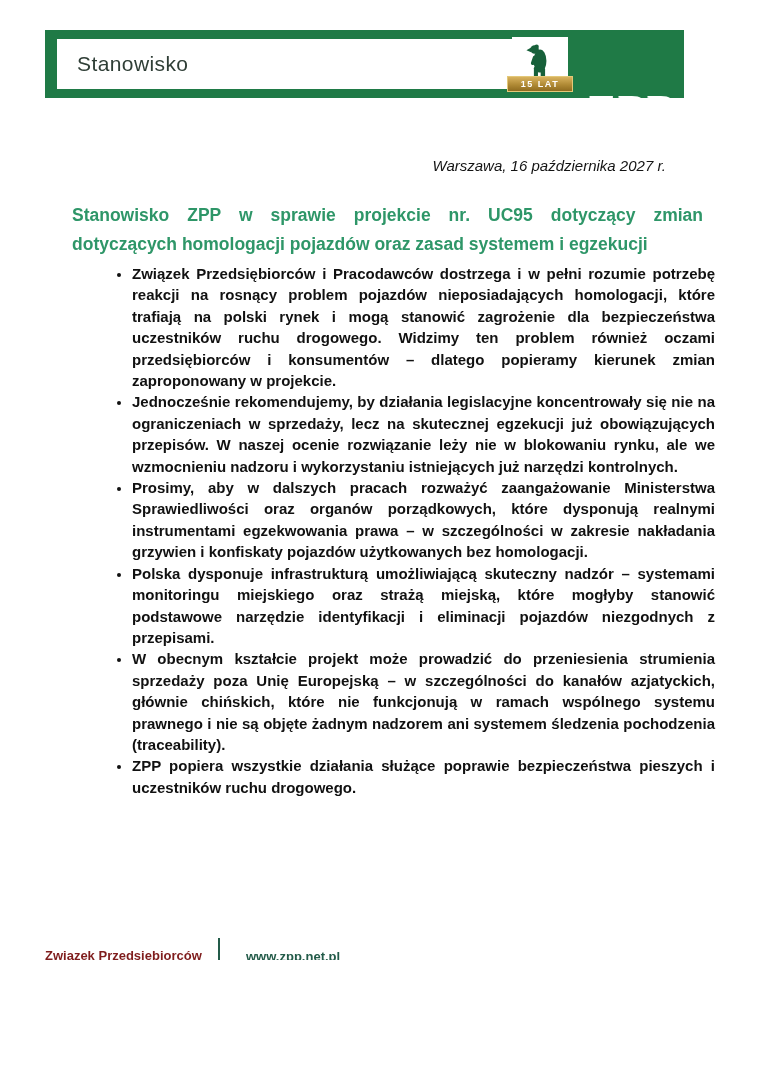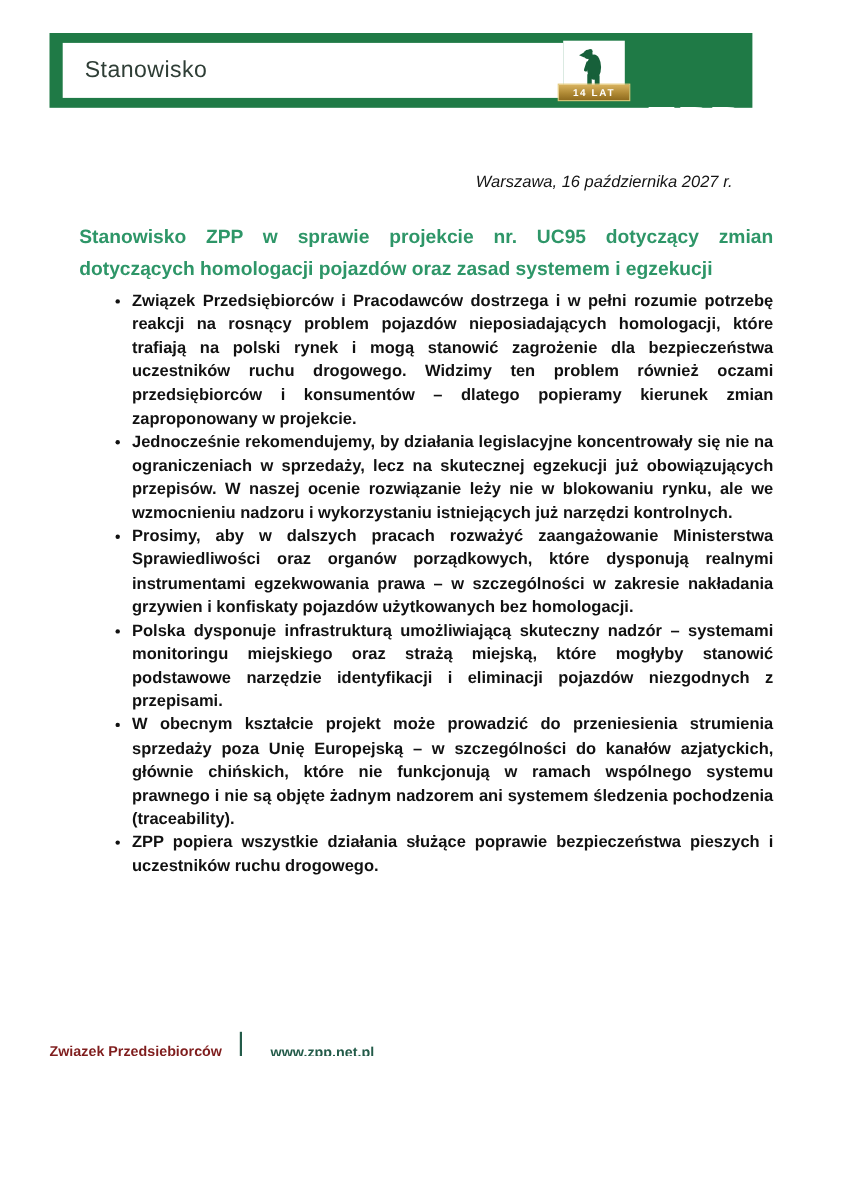--- a/index.html
+++ b/index.html
@@ -99,21 +99,21 @@
     font-weight: bold;
     font-size: 17.5px;
     line-height: 29px;
   }
   .title .l1 { text-align: justify; text-align-last: justify; }
   .title .l2 { text-align: left; }
 
   
   .bullets {
     position: absolute;
-    left: 100px; top: 263px;
+    left: 112px; top: 263px;
     width: 603px;
     list-style: disc outside;
     padding-left: 20px;
   }
   .bullets li {
     font-size: 15px;
     font-weight: bold;
     color: #111111;
     line-height: 21.4px;
     text-align: justify;
@@ -160,21 +160,21 @@
           <circle cx="12" cy="11" r="6.2"></circle>
           <polygon points="7,8 0,12 7,15"></polygon>
           <ellipse cx="20" cy="28" rx="9.5" ry="17"></ellipse>
           <rect x="11" y="36" width="6" height="18" rx="2.5"></rect>
           <rect x="21" y="38" width="6.5" height="17" rx="2.5"></rect>
           <rect x="8" y="20" width="5" height="14" rx="2.4" transform="rotate(18 10 27)"></rect>
         </g>
       </svg>
     </div>
     <div class="anniversary-badge">
-      <span>14 LAT</span>
+      <span>15 LAT</span>
     </div>
     <div class="zpp-wordmark">ZPP</div>
   </div>
 
   <div class="date-line">Warszawa, 16 października 2027 r.</div>
 
   <h1 class="title">
     <div class="l1">Stanowisko ZPP w sprawie projekcie nr. UC95 dotyczący zmian</div>
     <div class="l2">dotyczących homologacji pojazdów oraz zasad systemem i egzekucji</div>
   </h1>

